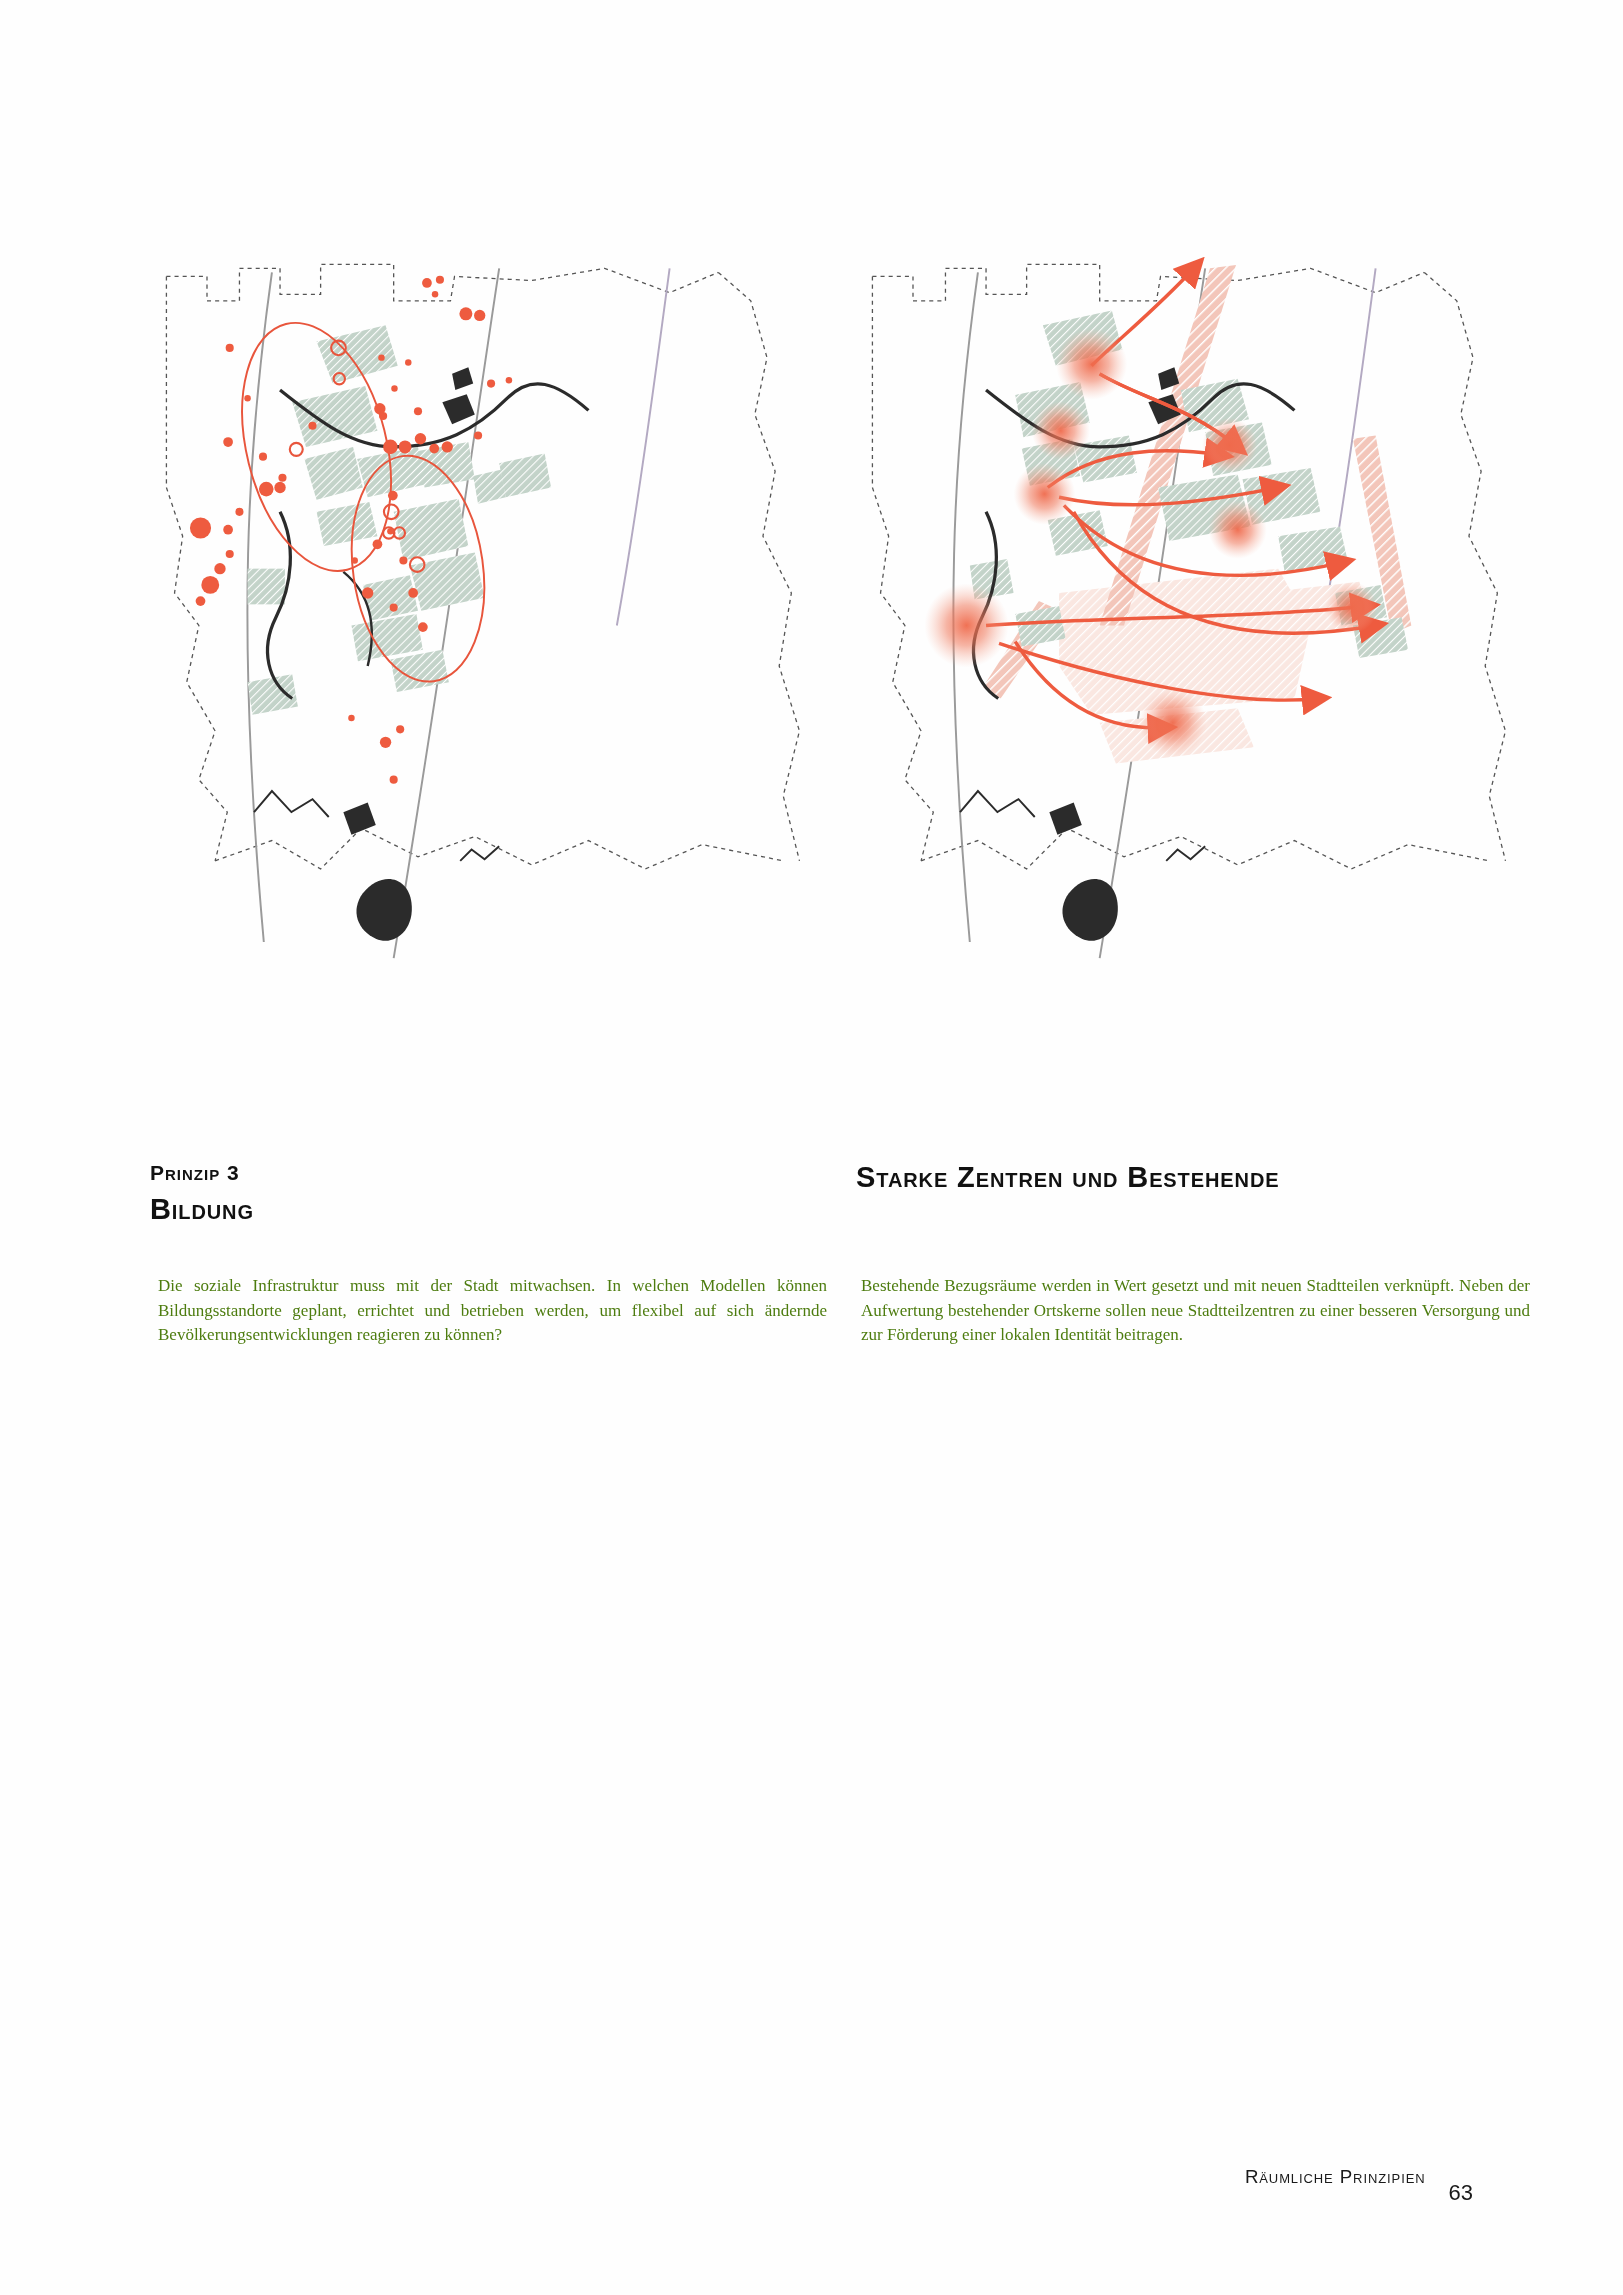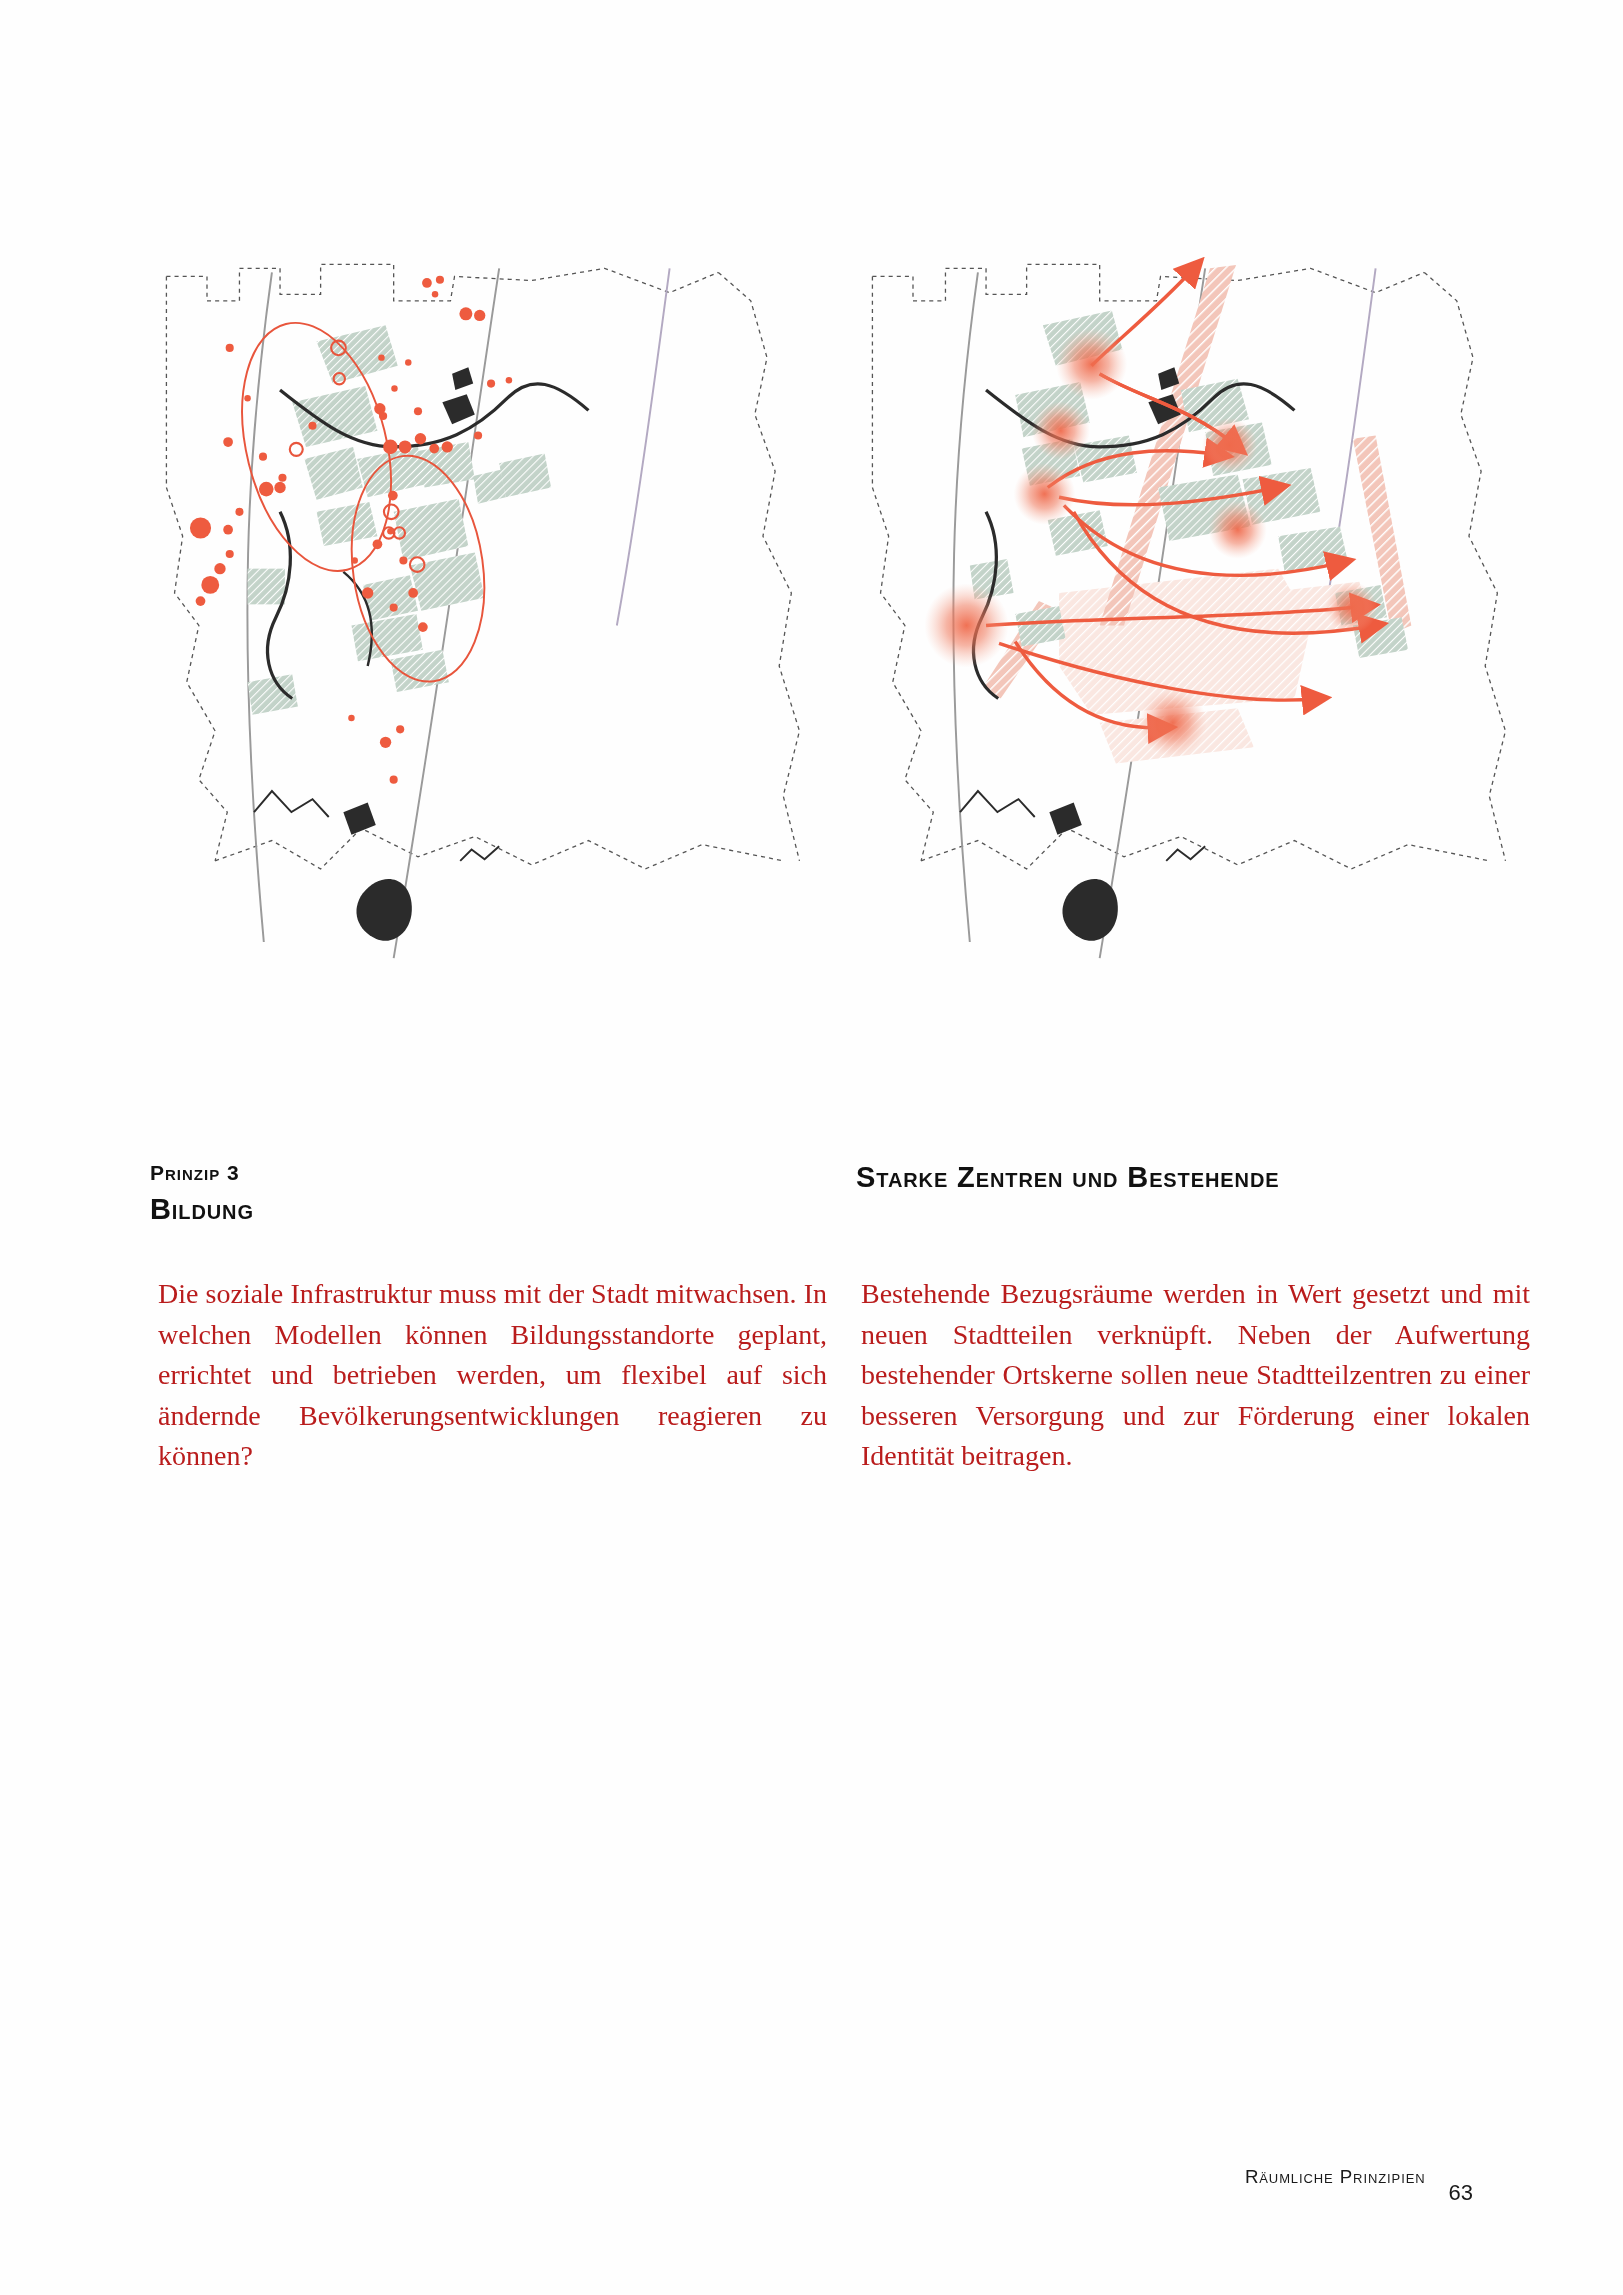--- a/index.html
+++ b/index.html
@@ -71,26 +71,26 @@
   .columns {
     position: absolute;
     left: 158px;
     top: 1274px;
     width: 1372px;
     display: flex;
     gap: 34px;
   }
   .col {
     width: 669px;
-    font-size: 28px;
+    font-size: 17px;
     line-height: 1.45;
     text-align: justify;
     text-justify: inter-word;
     hyphens: manual;
-    color: #b91c1c;
+    color: #4d7c0f;
   }
   .footer {
     position: absolute;
     right: 150px;
     bottom: 89px;
     display: flex;
     align-items: center;
     gap: 23px;
     font-family: "Liberation Sans", sans-serif;
     font-variant: small-caps;

